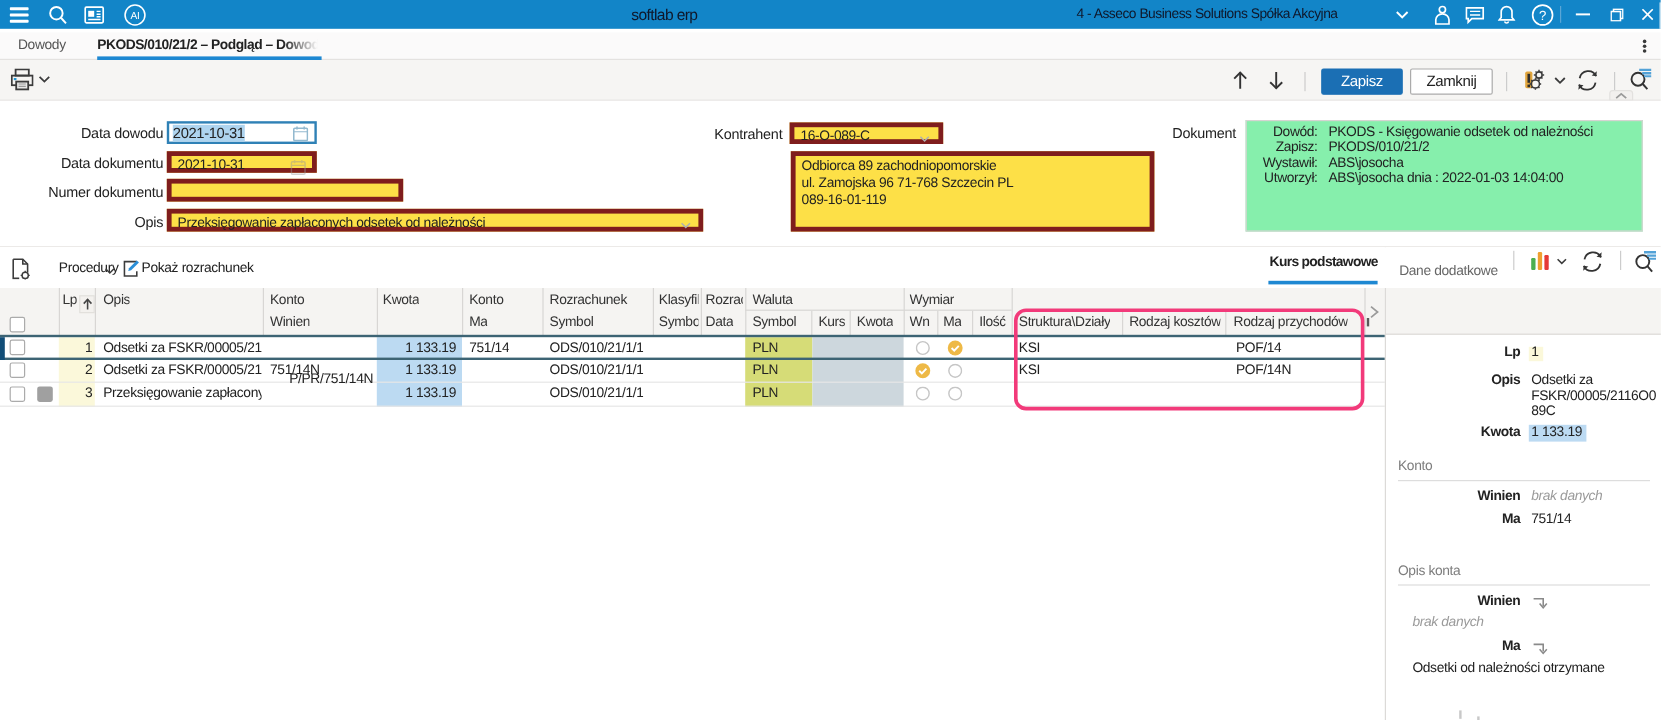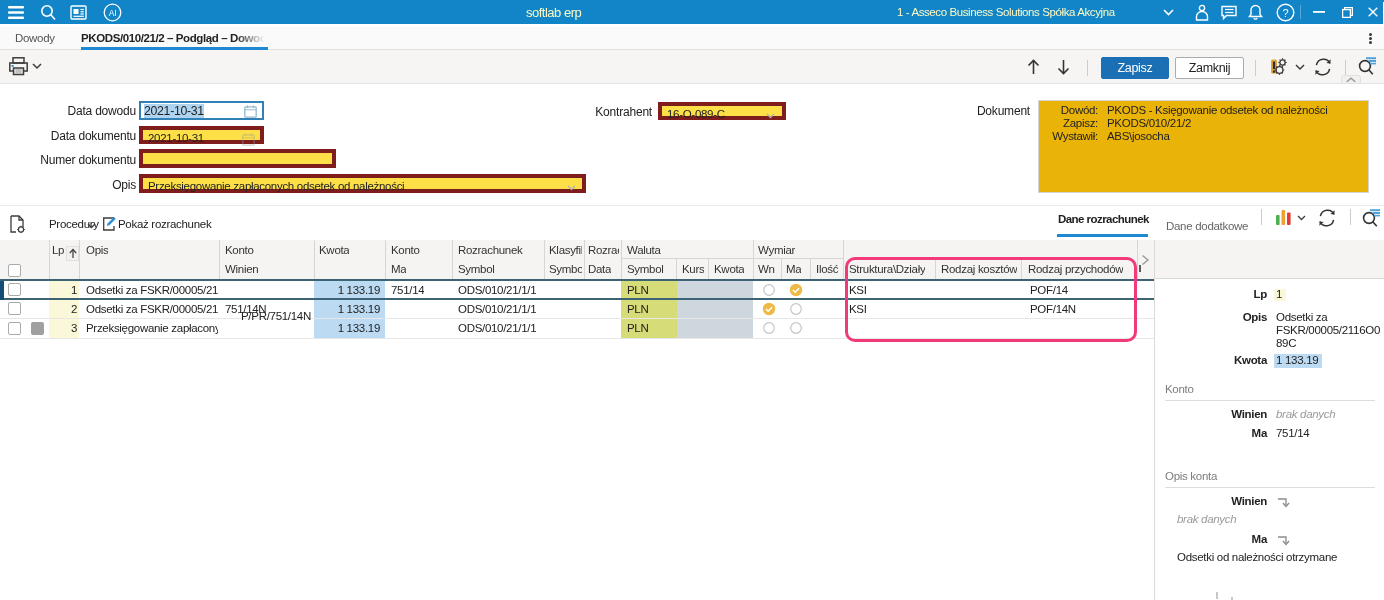--- a/index.html
+++ b/index.html
@@ -2,21 +2,21 @@
 <html><head>
 <meta charset="utf-8">
 <style>
 * { margin:0; padding:0; box-sizing:border-box; }
 html,body { width:1384px; height:600px; }
 body { font-family:"Liberation Sans",sans-serif; position:relative; background:#fff; overflow:hidden; font-size:11.5px; letter-spacing:-0.3px; color:#222; }
 .abs { position:absolute; }
 
 #topbar { position:absolute; left:0; top:0; width:1384px; height:24px; background:#1285c8; }
 #topbar svg { position:absolute; }
-.ttl { position:absolute; color:#fef9c3; font-size:13px; }
+.ttl { position:absolute; color:#0f172a; font-size:13px; }
 
 #tabrow { position:absolute; left:0; top:27px; width:1384px; height:23px; background:#fbfafa; border-bottom:1px solid #e4e2e0; }
 
 #toolbar { position:absolute; left:0; top:50px; width:1384px; height:34px; background:#f6f5f3; border-bottom:1px solid #e5e3e1; }
 .btn { position:absolute; top:7px; height:22px; font-size:12.5px; text-align:center; line-height:20px; border-radius:2px; }
 .vsep { position:absolute; top:10px; width:1px; height:16px; background:#ccc; }
 
 .flabel { position:absolute; font-size:12px; letter-spacing:-0.2px; color:#222; text-align:right; }
 .ffield { position:absolute; background:#fde047; border:4px solid #7f1d1d; font-size:11.5px; color:#222; line-height:17px; padding-left:5px; }
 
@@ -61,21 +61,21 @@
       <line x1="3.5" y1="11.3" x2="13.8" y2="11.3" stroke="#fff" stroke-width="1.2"></line>
     </svg>
 
   <svg style="left:103px;top:3px" width="19" height="19">
       <circle cx="9.5" cy="9.5" r="8.3" fill="none" stroke="#fff" stroke-width="1.3"></circle>
       <text x="9.5" y="13" text-anchor="middle" font-size="8.5" fill="#fff" font-family="Liberation Sans">AI</text>
     </svg>
 
   <div class="ttl" style="left:526px;top:5px;font-size:13px;letter-spacing:-0.5px;">softlab erp</div>
 
-  <div class="ttl" style="left:897px;top:6px;font-size:11.5px;letter-spacing:-0.4px;">1 - Asseco Business Solutions Spółka Akcyjna</div>
+  <div class="ttl" style="left:897px;top:6px;font-size:11.5px;letter-spacing:-0.4px;">4 - Asseco Business Solutions Spółka Akcyjna</div>
 
   <svg style="left:1163px;top:9px" width="11" height="7">
       <polyline points="1,1 5.5,5.5 10,1" fill="none" stroke="#fff" stroke-width="1.6"></polyline>
     </svg>
 
   <svg style="left:1195px;top:4px" width="14" height="17">
       <circle cx="7" cy="4" r="2.6" fill="none" stroke="#fff" stroke-width="1.4"></circle>
       <path d="M1.5,16 v-3.5 a5.5,5 0 0 1 11,0 V16 Z" fill="none" stroke="#fff" stroke-width="1.4"></path>
     </svg>
 
@@ -235,37 +235,42 @@
         <polyline points="1,1 4.5,4.5 8,1" fill="none" stroke="#b0b0b0" stroke-width="1.3"></polyline>
       </svg>
   </div>
 
   <div class="flabel" style="left:500px;top:21px;width:152px;">Kontrahent</div>
   <div class="ffield" style="left:658px;top:18px;width:128px;height:18px;">16-O-089-C
     <svg style="position:absolute;right:7px;top:7px" width="9" height="6">
         <polyline points="1,1 4.5,4.5 8,1" fill="none" stroke="#b0b0b0" stroke-width="1.3"></polyline>
       </svg>
   </div>
+  <div class="ffield" style="left:659px;top:42px;width:303px;height:67px;line-height:14px;padding-top:2px;">Odbiorca 89 zachodniopomorskie<br>ul. Zamojska 96 71-768 Szczecin PL<br>089-16-01-119</div>
 
   <div class="flabel" style="left:880px;top:20px;width:150px;">Dokument</div>
-  <div style="position:absolute;left:1038px;top:16px;width:331px;height:93px;background:#eab308;border:1px solid #d6d4d2;font-size:11.5px;">
+  <div style="position:absolute;left:1038px;top:16px;width:331px;height:93px;background:#86efac;border:1px solid #d6d4d2;font-size:11.5px;">
     <table style="border-collapse:collapse;font-size:11.5px;letter-spacing:-0.3px;line-height:13.1px;margin-top:3px;color:#222;font-family:'Liberation Sans',sans-serif;">
       <tbody>
           <tr>
             <td style="text-align:right;width:59px;padding:0;">Dowód:</td>
             <td style="padding:0 0 0 9px;">PKODS - Księgowanie odsetek od należności</td>
           </tr>
       <tr>
             <td style="text-align:right;padding:0;">Zapisz:</td>
             <td style="padding:0 0 0 9px;">PKODS/010/21/2</td>
           </tr>
       <tr>
             <td style="text-align:right;padding:0;">Wystawił:</td>
             <td style="padding:0 0 0 9px;">ABS\josocha</td>
           </tr>
+      <tr>
+            <td style="text-align:right;padding:0;">Utworzył:</td>
+            <td style="padding:0 0 0 9px;">ABS\josocha dnia : 2022-01-03 14:04:00</td>
+          </tr>
     </tbody>
       </table>
   </div>
 </div>
 
 <div id="gtoolbar" style="position:absolute;left:0;top:206px;width:1154px;height:34px;background:#fff;">
   <svg style="position:absolute;left:10px;top:9px" width="17" height="18">
     <path d="M1,1 h8 l4,4 v7" fill="none" stroke="#3c3c3c" stroke-width="1.3"></path>
     <path d="M9,1 v4 h4" fill="none" stroke="#3c3c3c" stroke-width="1.3"></path>
     <path d="M1,1 v16 h5" fill="none" stroke="#3c3c3c" stroke-width="1.3"></path>
@@ -416,21 +421,21 @@
   <div class="abs" style="left:1139px;top:59px;width:2px;height:7px;background:#5a5a5a;"></div>
 
   <svg class="abs" style="left:1141px;top:48px" width="9" height="12">
       <polyline points="1.5,1.5 7,6 1.5,10.5" fill="none" stroke="#9a9a9a" stroke-width="1.4"></polyline>
     </svg>
 </div>
 
 <div style="position:absolute;left:1154px;top:240px;width:1px;height:360px;background:#dcdad8;"></div>
 <div id="rpanel">
 
-  <div style="position:absolute;left:-97px;top:7px;font-size:11.5px;letter-spacing:-0.55px;font-weight:bold;color:#222;">Dane rozrachunek</div>
+  <div style="position:absolute;left:-97px;top:7px;font-size:11.5px;letter-spacing:-0.55px;font-weight:bold;color:#222;">Kurs podstawowe</div>
   <div style="position:absolute;left:-98px;top:28px;width:91px;height:3px;background:#1e88d2;"></div>
   <div style="position:absolute;left:11px;top:14px;font-size:11.5px;color:#666;">Dane dodatkowe</div>
   <div style="position:absolute;left:106px;top:3px;width:1px;height:16px;background:#ccc;"></div>
 
   <svg style="position:absolute;left:120px;top:3px" width="18" height="17">
       <rect x="1" y="6" width="3.6" height="10" rx="1" fill="#4caf50"></rect>
       <rect x="6.5" y="1" width="3.6" height="15" rx="1" fill="#f0a030"></rect>
       <rect x="12" y="3.5" width="3.6" height="12.5" rx="1" fill="#e53935"></rect>
     </svg>
   <svg style="position:absolute;left:142px;top:9px" width="9" height="6">

